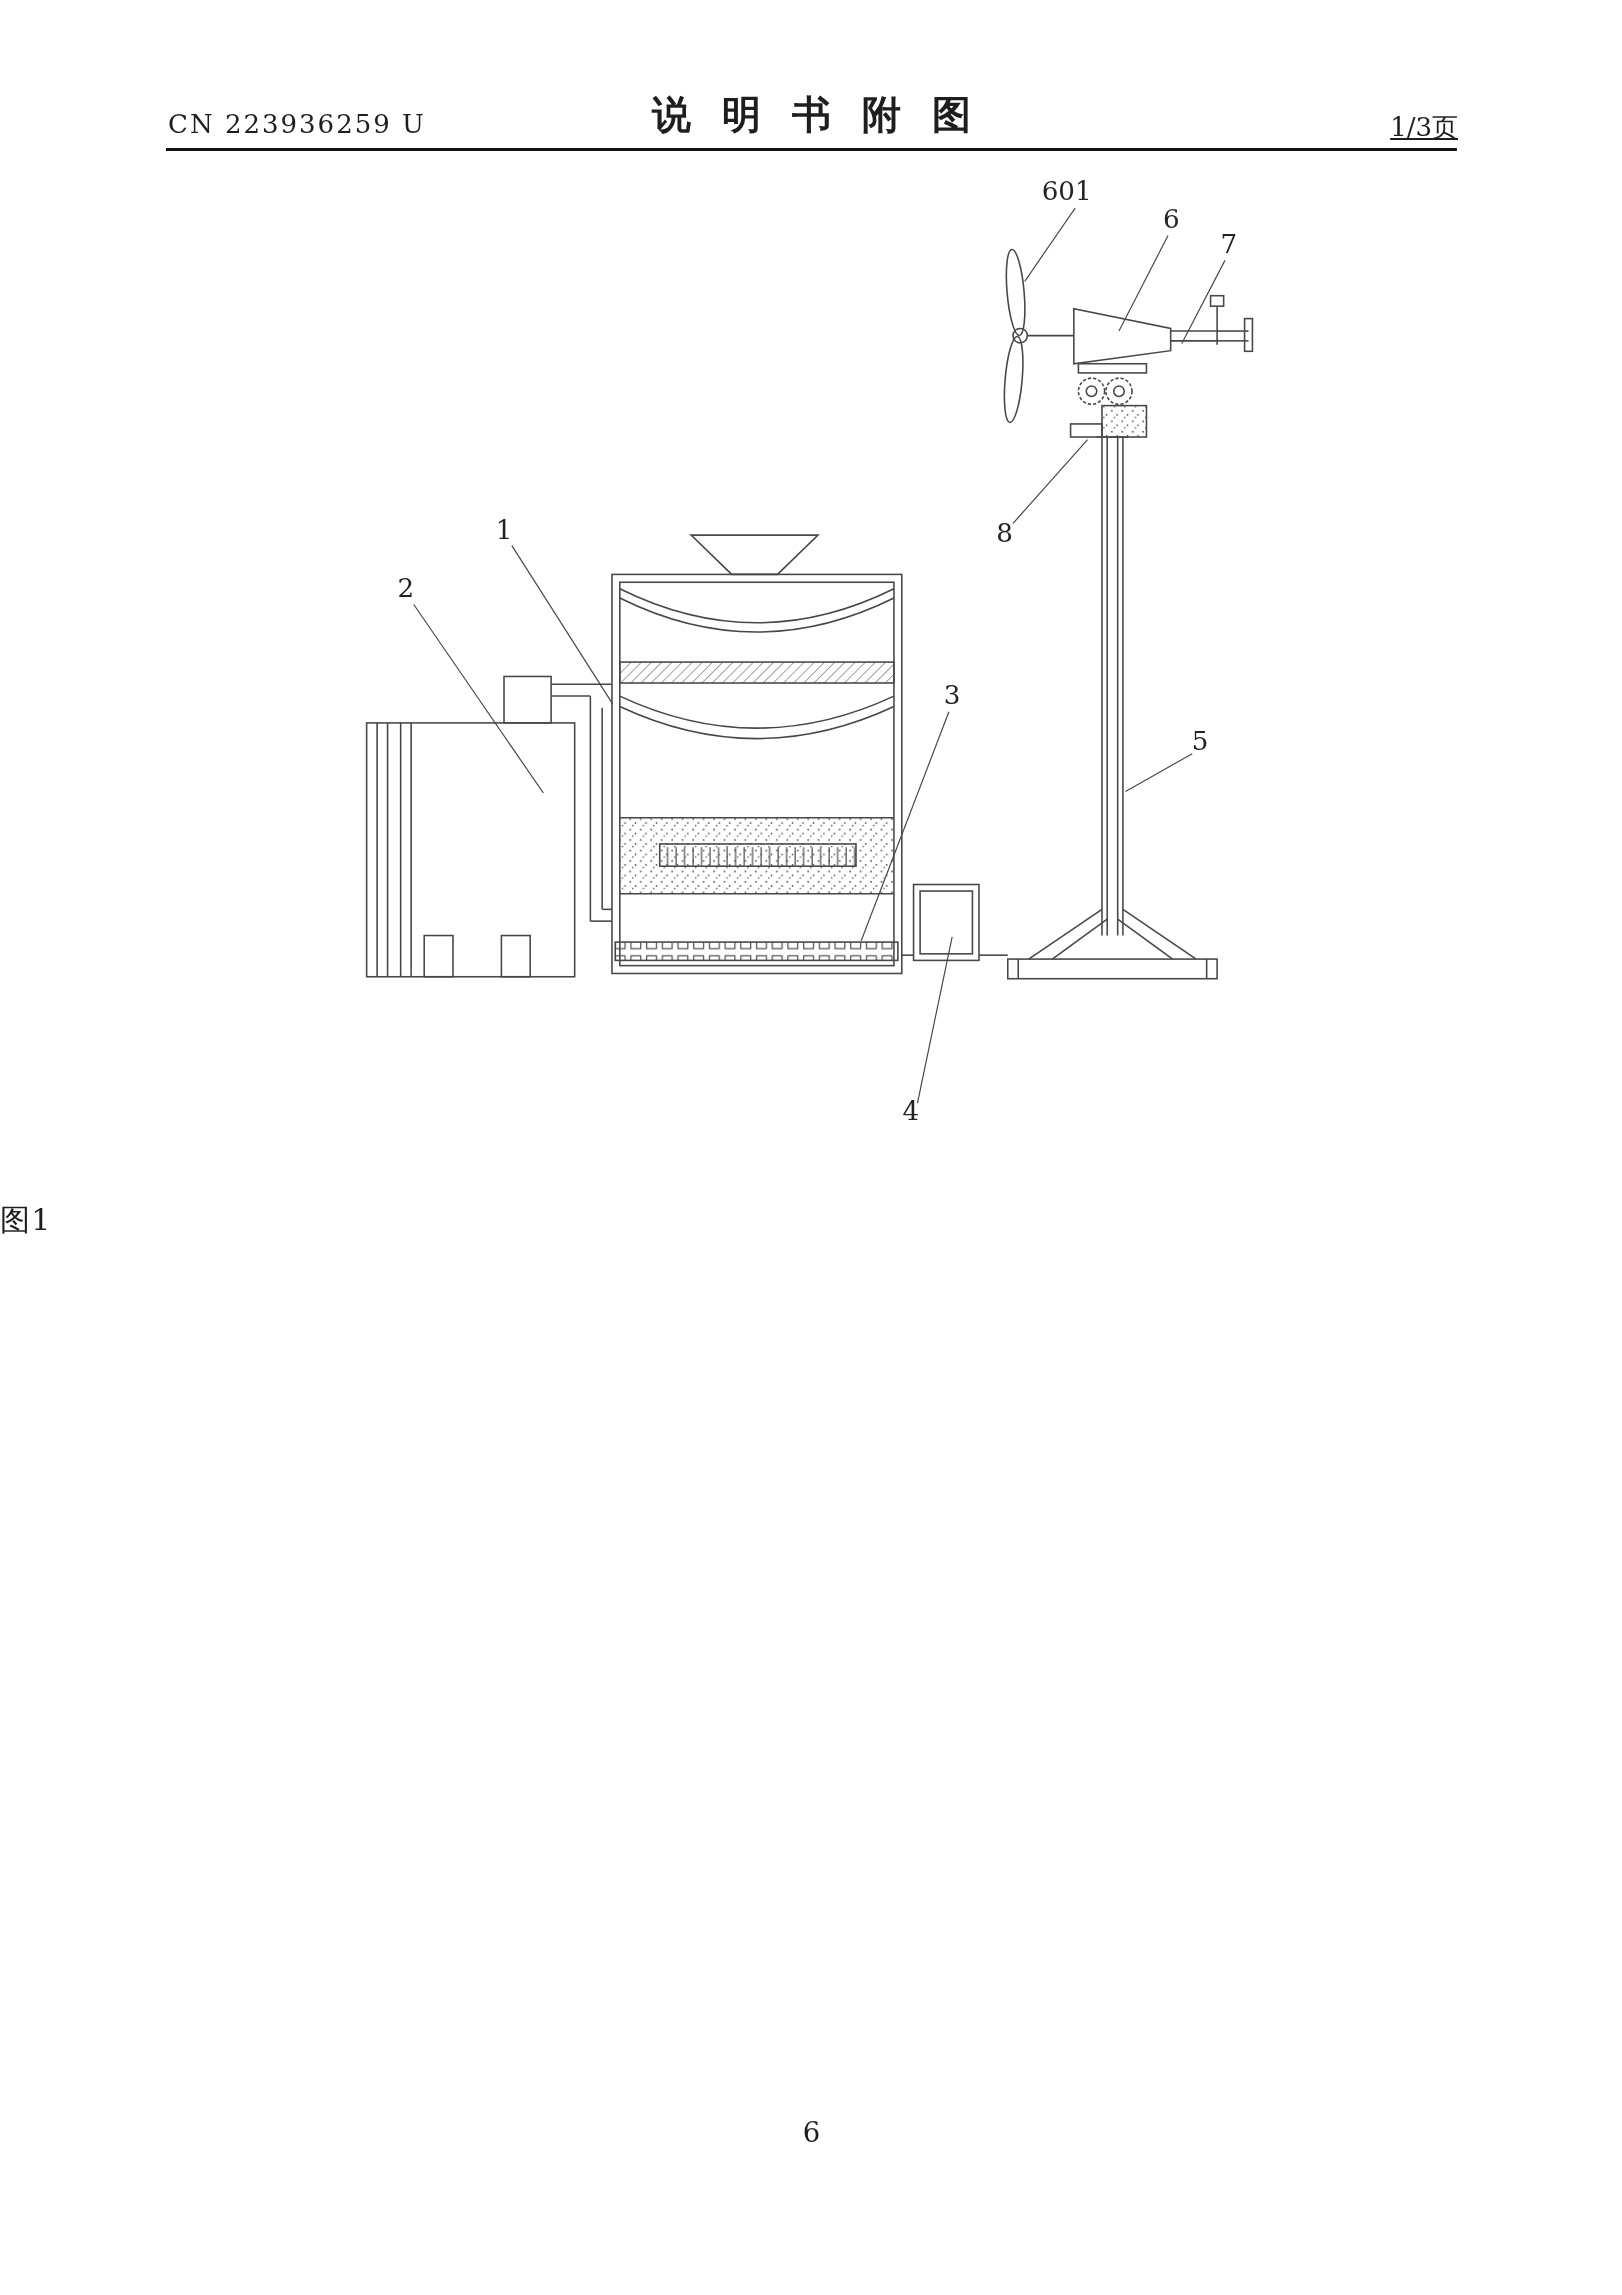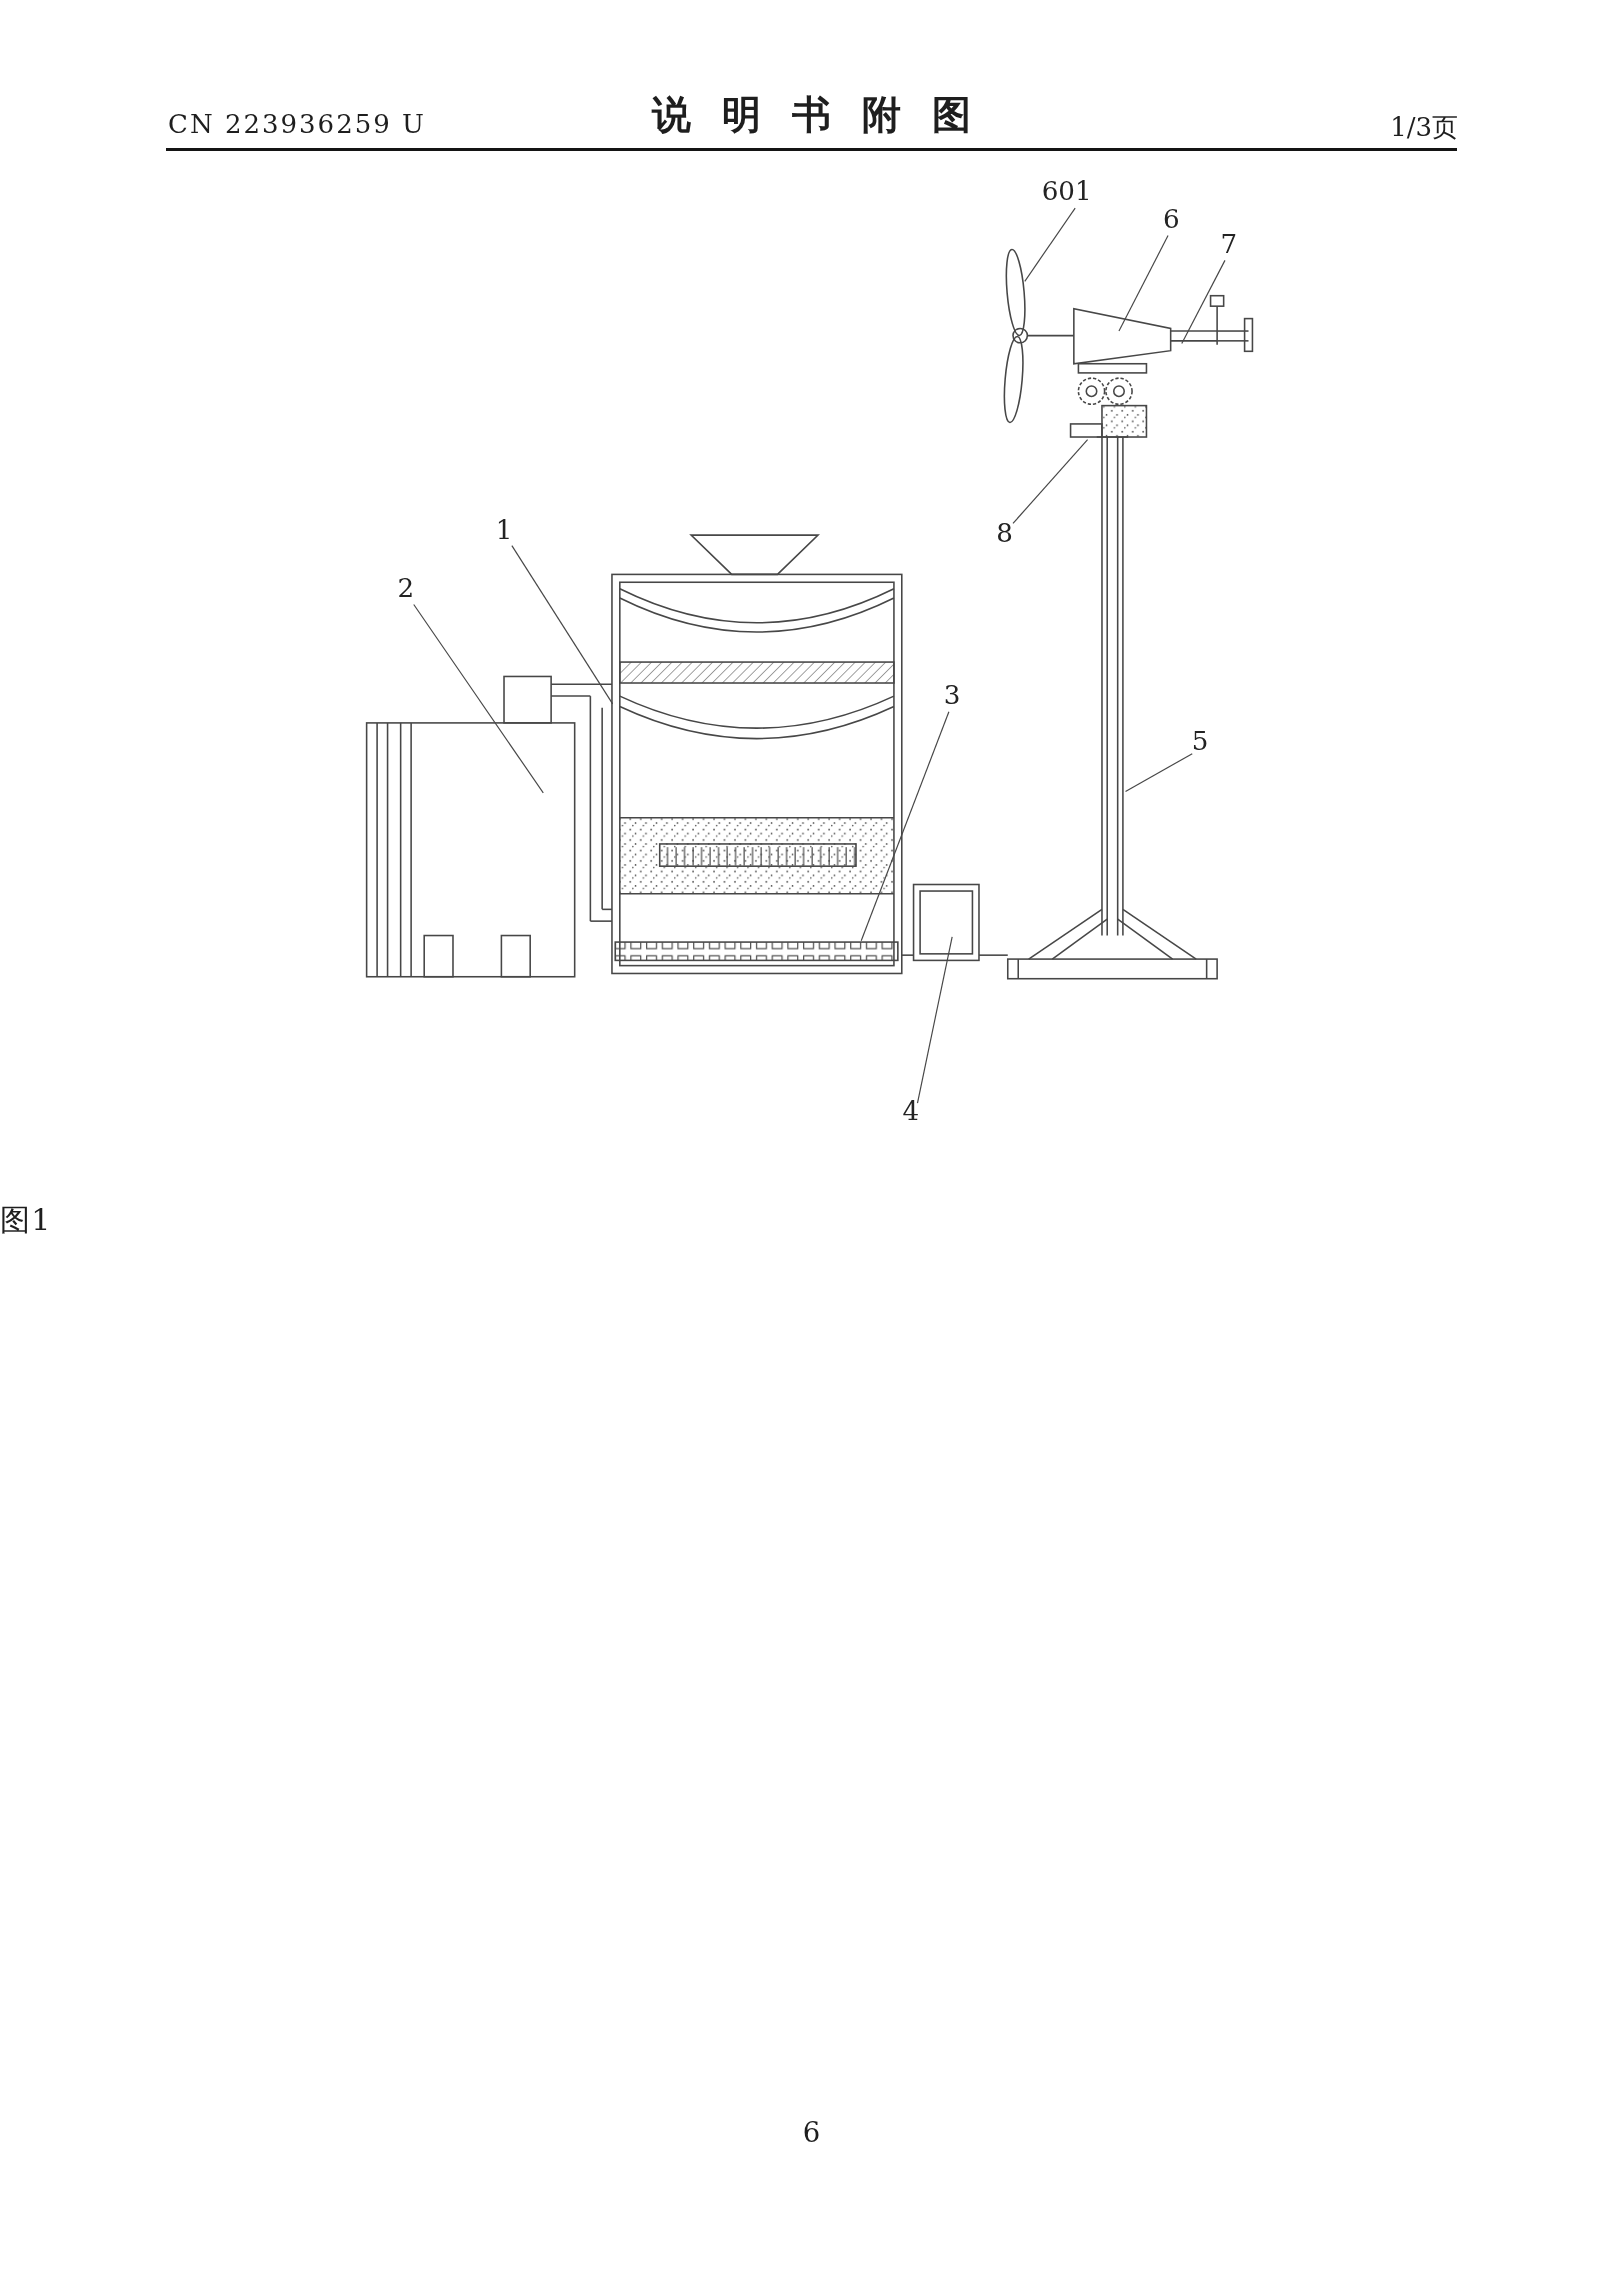--- a/index.html
+++ b/index.html
@@ -17,21 +17,21 @@
   }
   .doc-title{
     position:absolute;left:0;width:1623px;top:88px;
     text-align:center;font-size:39px;font-weight:bold;
     letter-spacing:31px;text-indent:31px;
     font-family:"DejaVu Sans","Liberation Sans",sans-serif;
     white-space:nowrap;
   }
   .page-indicator{
     position:absolute;right:165px;top:110px;
-    font-size:26px;white-space:nowrap;
+    font-size:26px;white-space:nowrap;text-decoration:underline;
   }
   .header-rule{
     position:absolute;left:166px;top:148px;width:1291px;height:2.6px;
     background:#141414;
   }
   .figure-caption{
     position:absolute;left:0;width:1623px;top:1200px;
     font-size:30px;letter-spacing:1.3px;
   }
   .page-number{

